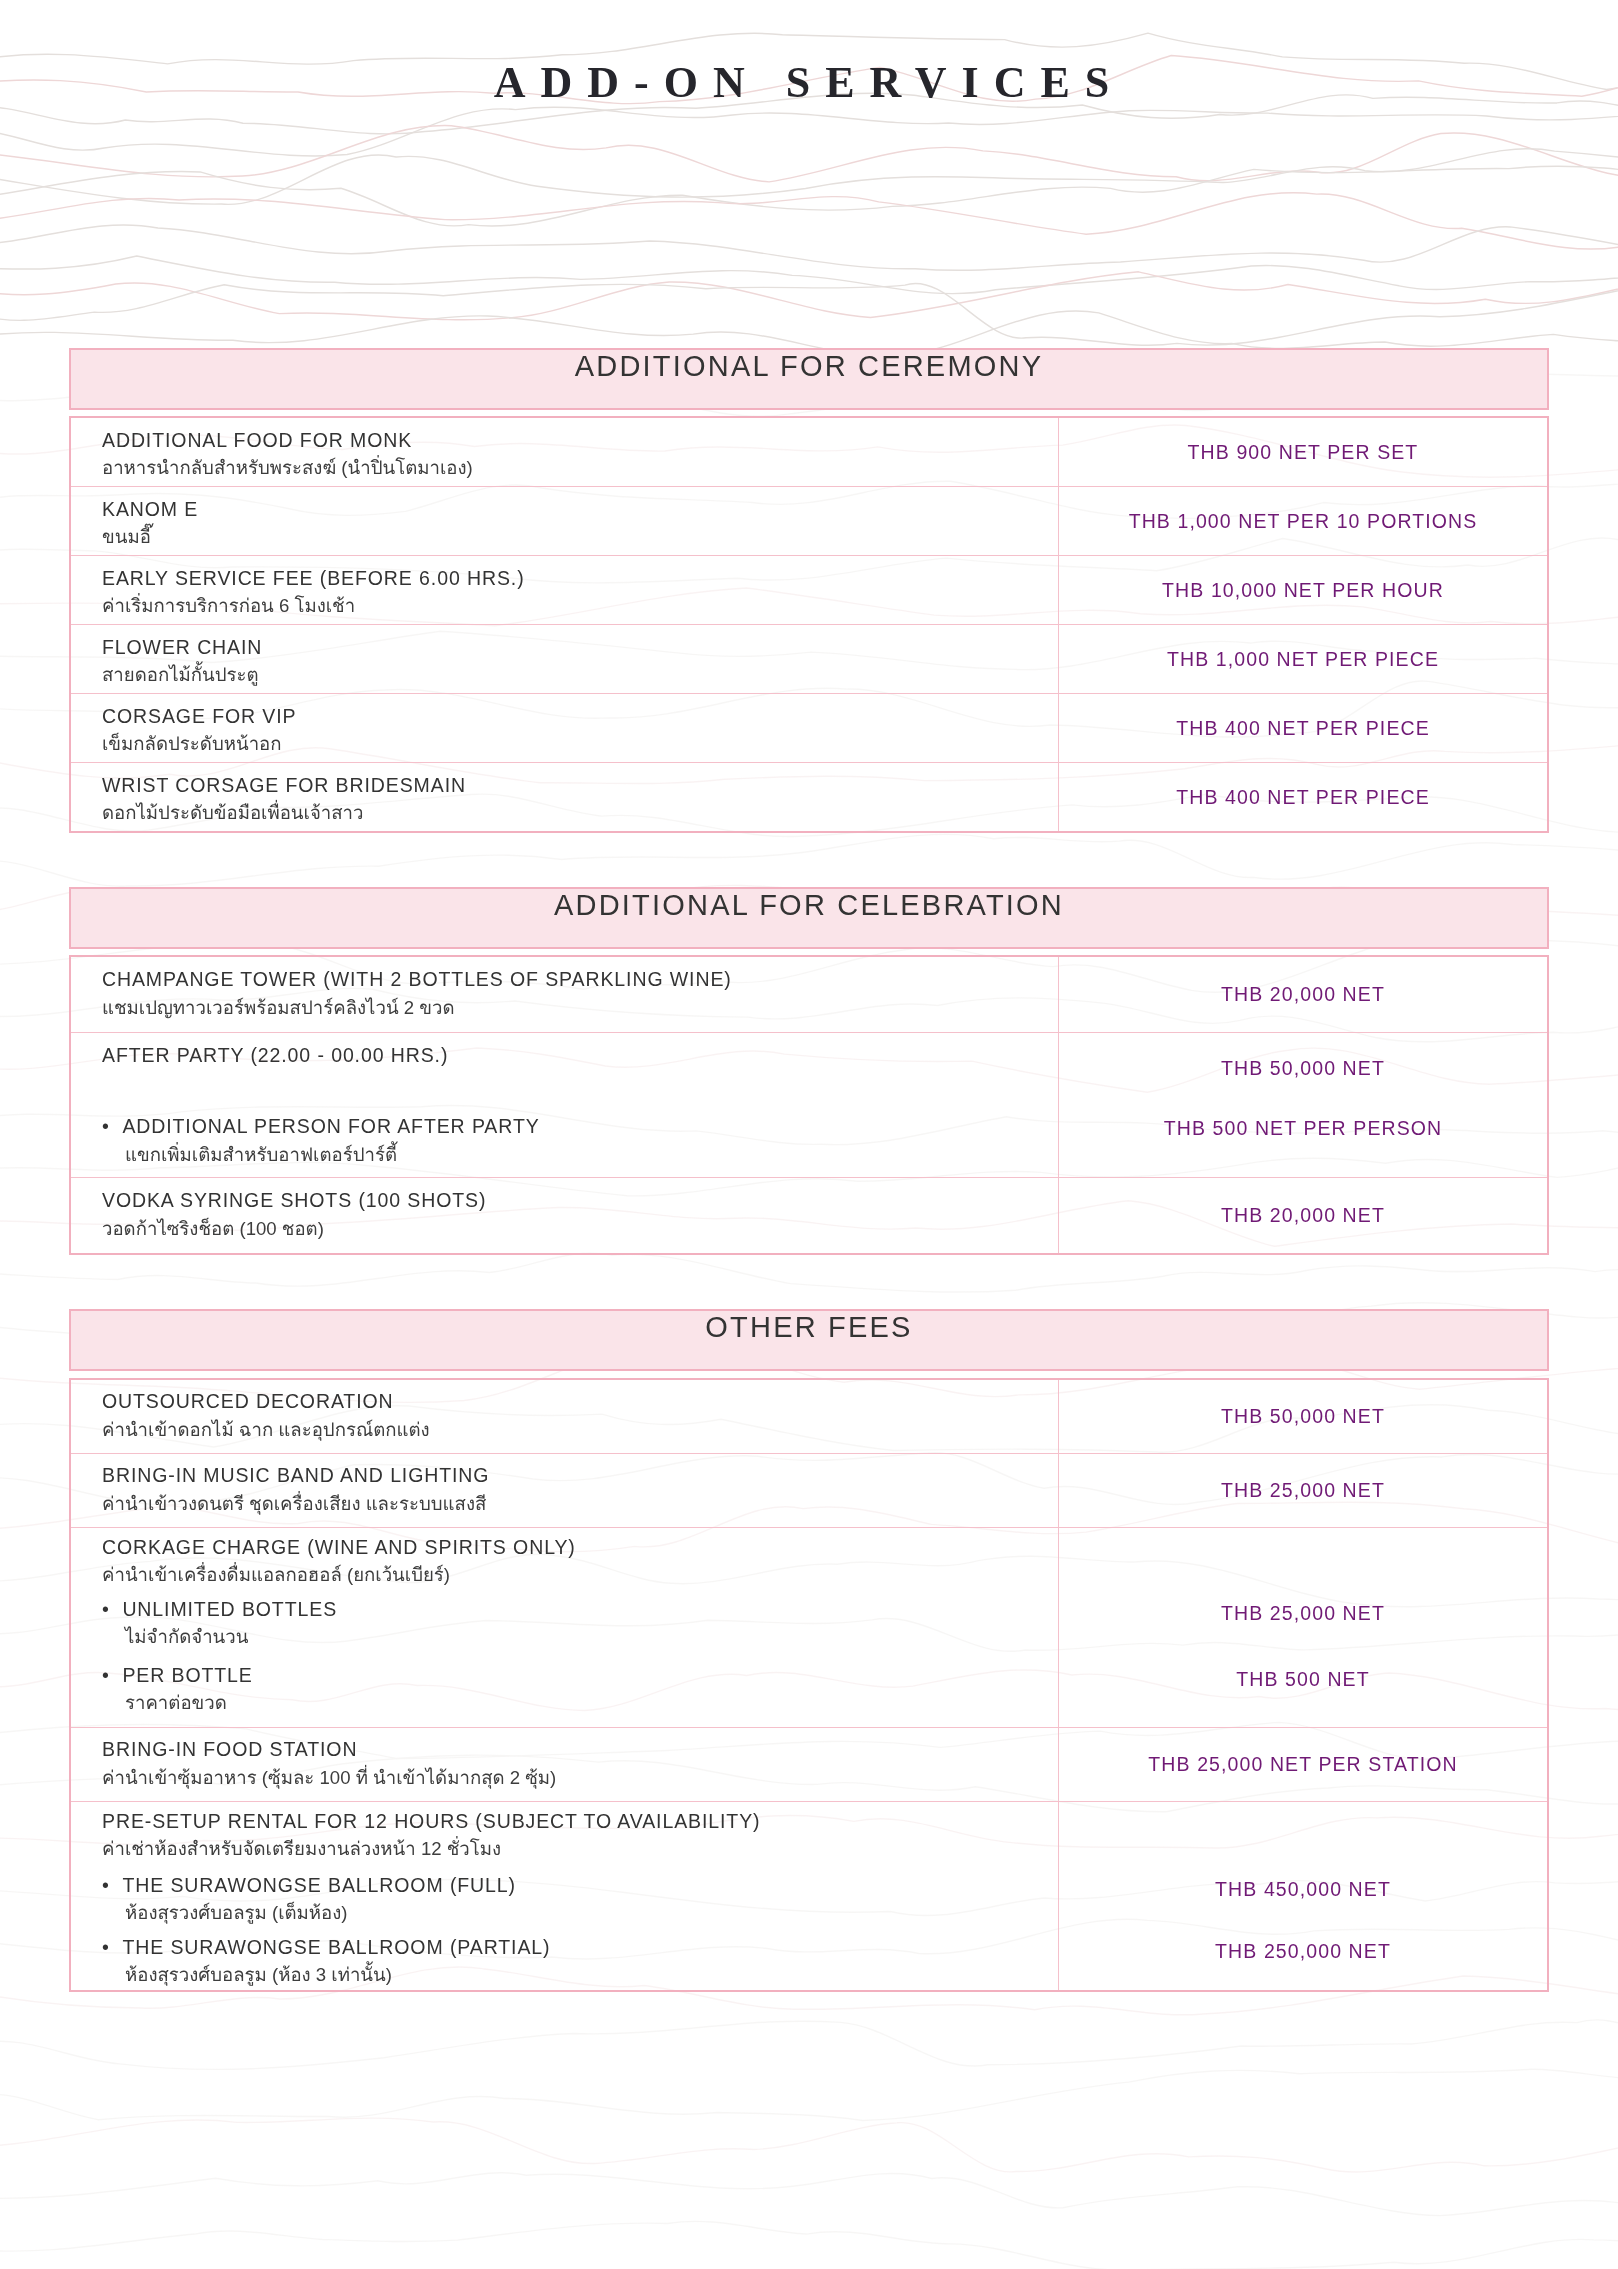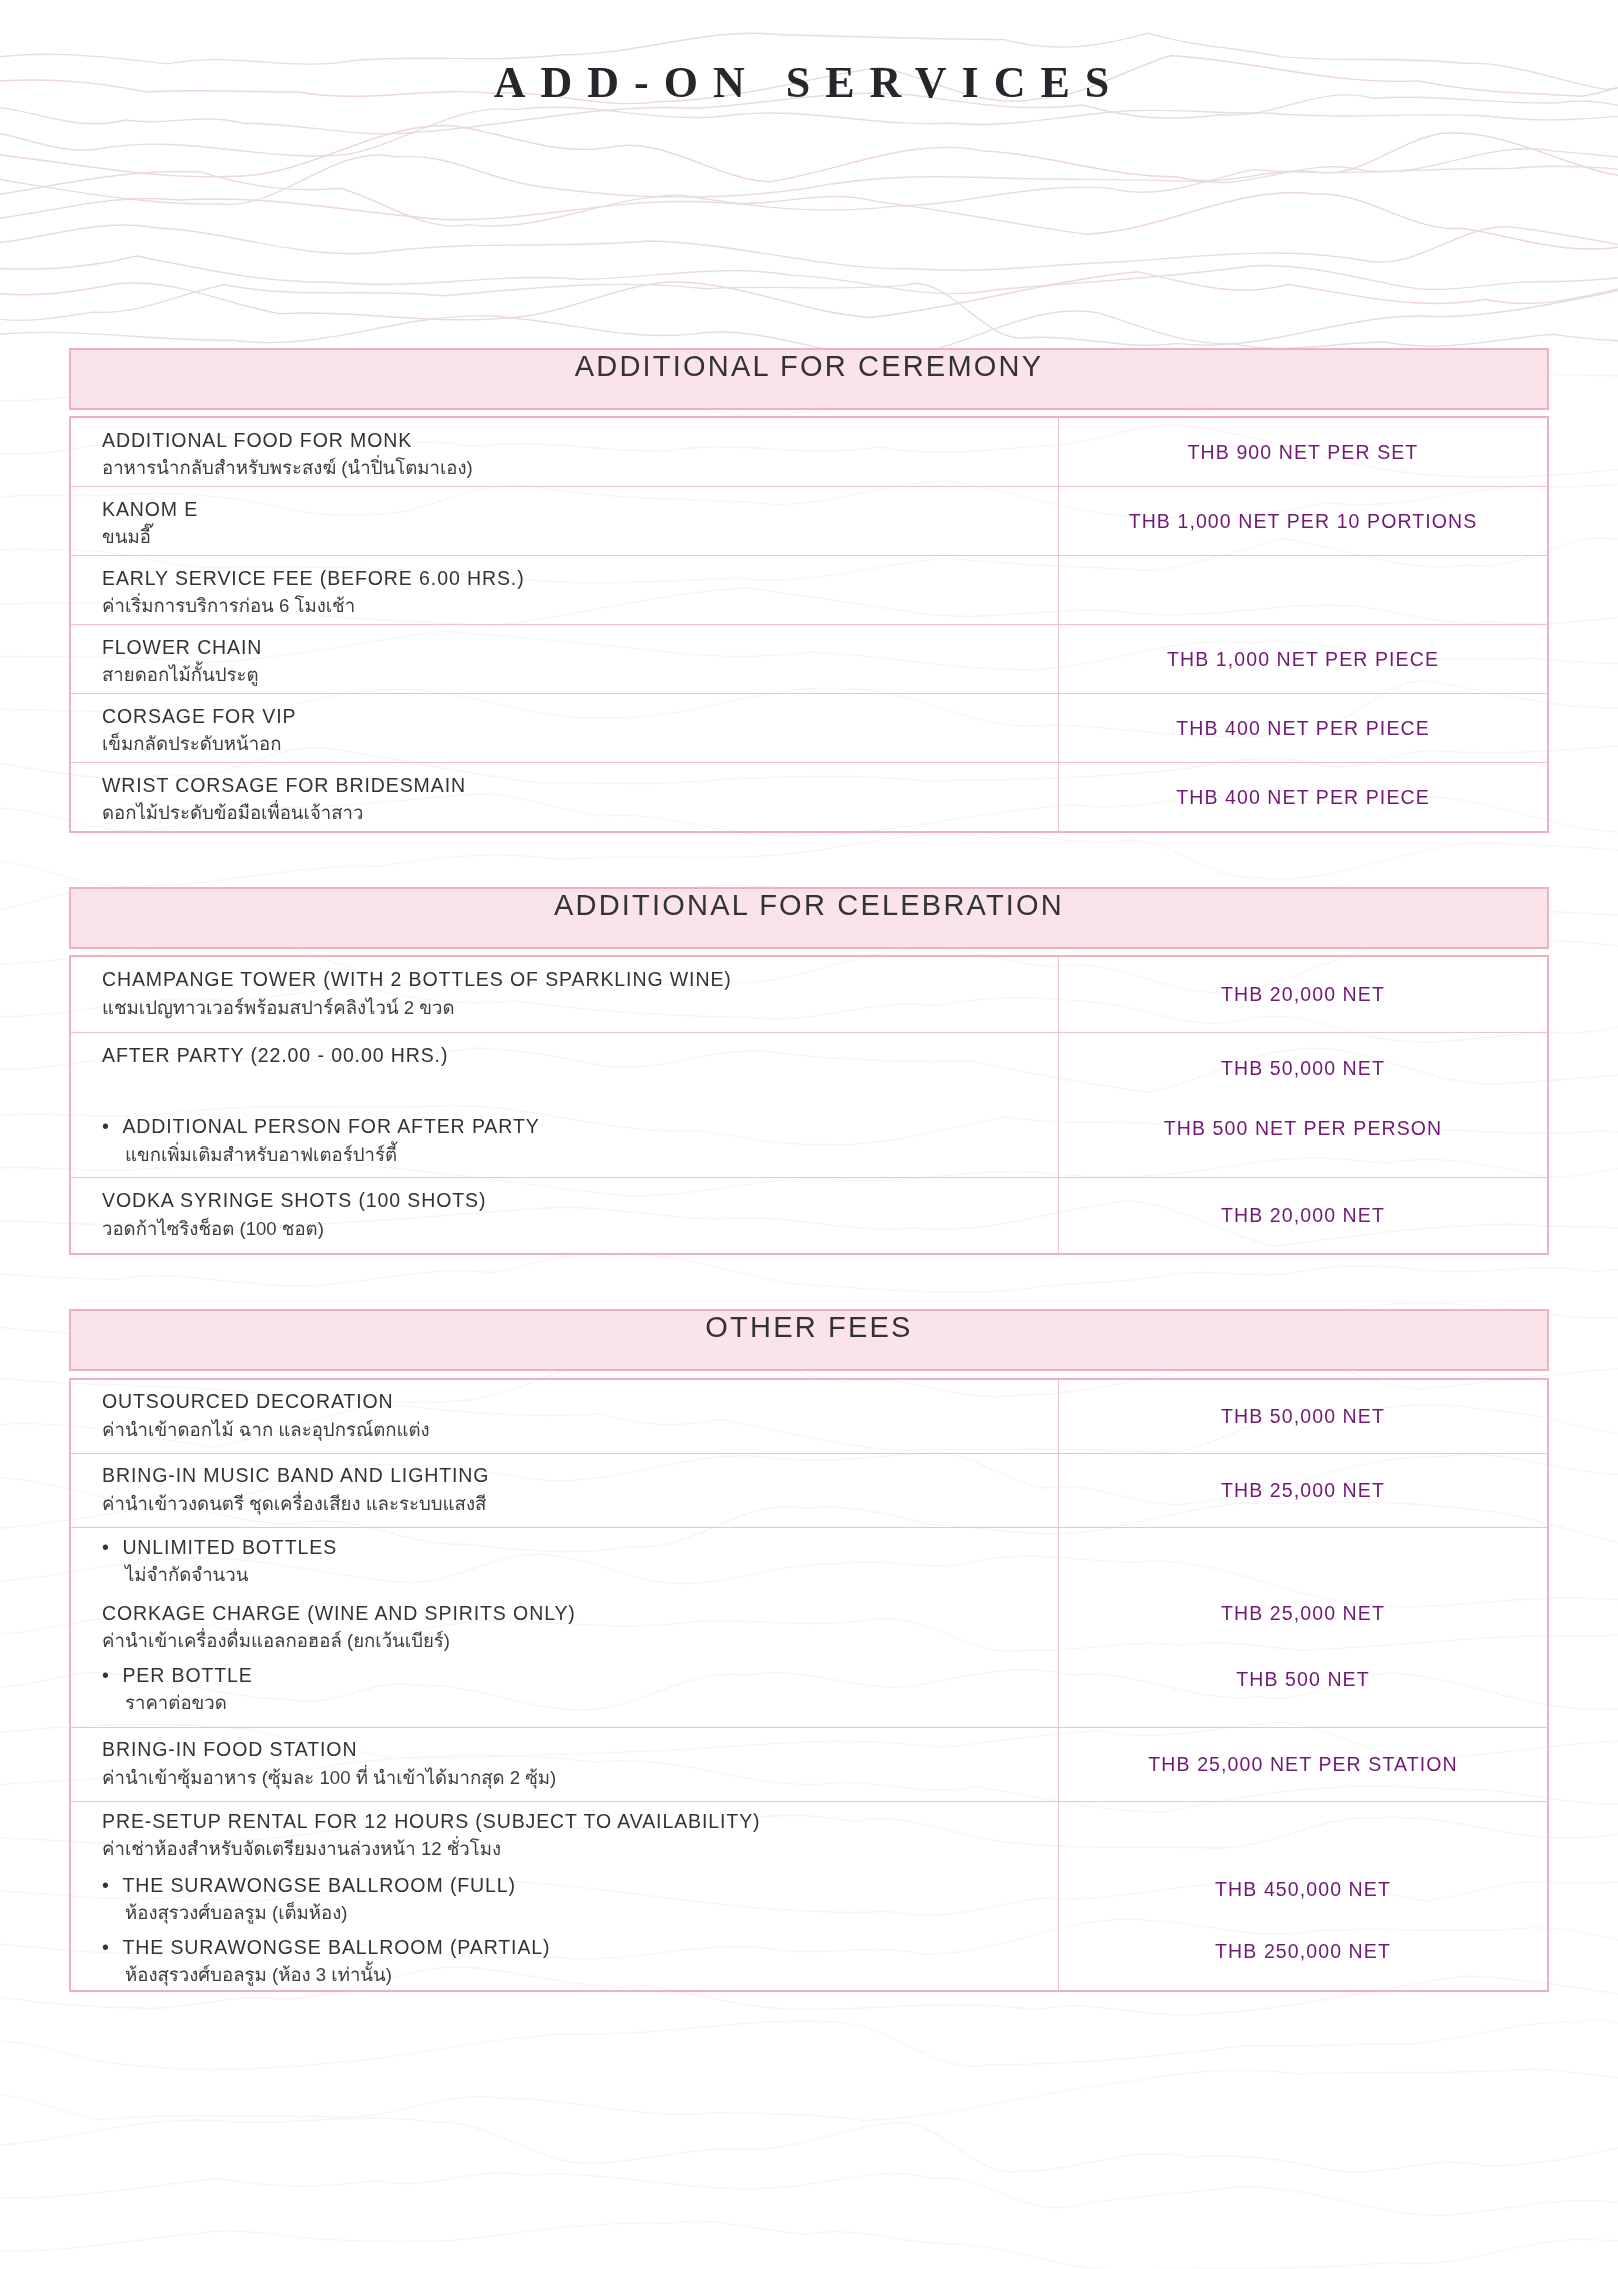--- a/index.html
+++ b/index.html
@@ -153,20 +153,23 @@
           </div>
       </div>
 
       <div class="row">
         <div class="cl">
             <div class="grp" style="height:68px">
           <div class="en">EARLY SERVICE FEE (BEFORE 6.00 HRS.)</div>
           <div class="th">ค่าเริ่มการบริการก่อน 6 โมงเช้า</div>
         </div>
           </div>
+        <div class="cr">
+            <div class="price" style="height:68px">THB 10,000 NET PER HOUR</div>
+          </div>
       </div>
 
       <div class="row">
         <div class="cl">
             <div class="grp" style="height:68px">
           <div class="en">FLOWER CHAIN</div>
           <div class="th">สายดอกไม้กั้นประตู</div>
         </div>
           </div>
         <div class="cr">
@@ -275,28 +278,28 @@
           <div class="th">ค่านำเข้าวงดนตรี ชุดเครื่องเสียง และระบบแสงสี</div>
         </div>
           </div>
         <div class="cr">
             <div class="price" style="height:73px">THB 25,000 NET</div>
           </div>
       </div>
 
       <div class="row">
         <div class="cl">
+          <div class="grp tight" style="height:62px">
+            <div class="en">CORKAGE CHARGE (WINE AND SPIRITS ONLY)</div>
+            <div class="th">ค่านำเข้าเครื่องดื่มแอลกอฮอล์ (ยกเว้นเบียร์)</div>
+          </div>
           <div class="grp sub tight" style="height:66px">
             <div class="en">UNLIMITED BOTTLES</div>
             <div class="th">ไม่จำกัดจำนวน</div>
           </div>
-          <div class="grp tight" style="height:62px">
-            <div class="en">CORKAGE CHARGE (WINE AND SPIRITS ONLY)</div>
-            <div class="th">ค่านำเข้าเครื่องดื่มแอลกอฮอล์ (ยกเว้นเบียร์)</div>
-          </div>
           <div class="grp sub tight" style="height:71px">
             <div class="en">PER BOTTLE</div>
             <div class="th">ราคาต่อขวด</div>
           </div>
         </div>
         <div class="cr">
           <div class="spacer" style="height:62px"></div>
           <div class="price top" style="height:66px">THB 25,000 NET</div>
           <div class="price top" style="height:71px">THB 500 NET</div>
         </div>

